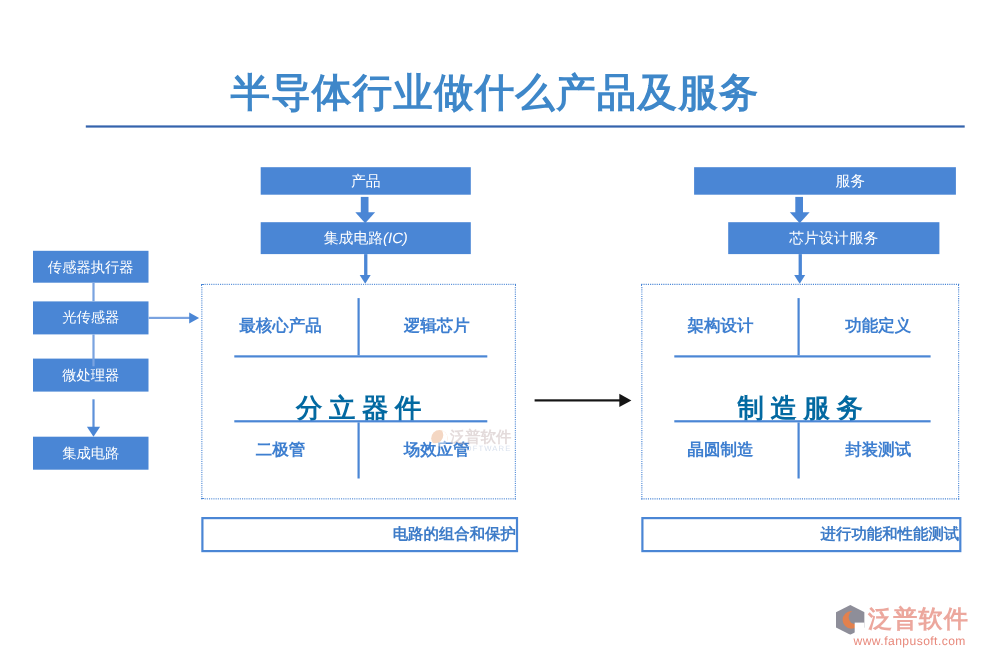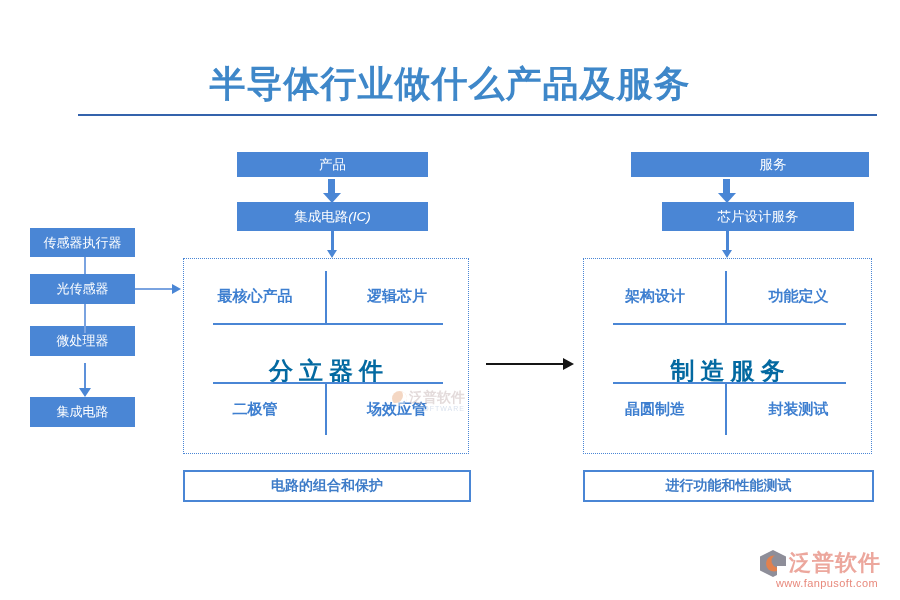--- a/index.html
+++ b/index.html
@@ -39,21 +39,21 @@
   .cell-br{left:142px;top:124px;width:142px;height:52px;}
   .vdiv1{position:absolute;left:141px;top:12px;width:2px;height:52px;background:#4a86d5;}
   .vdiv2{position:absolute;left:141px;top:125px;width:2px;height:51px;background:#4a86d5;}
   .hdiv1{position:absolute;left:29px;top:64px;width:230px;height:2px;background:#4a86d5;}
   .hdiv2{position:absolute;left:29px;top:123px;width:230px;height:2px;background:#4a86d5;}
   .panel-center{position:absolute;left:0;top:66px;width:100%;height:56px;display:flex;
                 align-items:center;justify-content:center;font-size:24px;font-weight:bold;
                 color:#0369a1;letter-spacing:6px;text-indent:6px;margin-top:18px;}
   
   .note{position:absolute;top:470px;width:284px;height:28px;border:2px solid #4a86d5;
-        background:#fff;display:flex;align-items:center;justify-content:center;
+        background:#fff;display:flex;align-items:center;justify-content:flex-end;
         font-size:14px;font-weight:bold;color:#3e7cc8;}
   
   .watermark{position:absolute;left:208px;top:130px;opacity:.45;pointer-events:none;}
   .wm-row{display:flex;align-items:center;gap:2px;}
   .wm-icon{width:15px;height:15px;border-radius:50%;background:#e8a87c;
            box-shadow:inset -4px -3px 0 0 #fff;}
   .wm-text{font-size:14px;font-weight:bold;color:#c3b0b0;}
   .wm-sub{font-size:7px;color:#a9bcd8;text-align:right;letter-spacing:1px;margin-top:-2px;}
   
   .logo{position:absolute;left:760px;top:548px;width:134px;}

